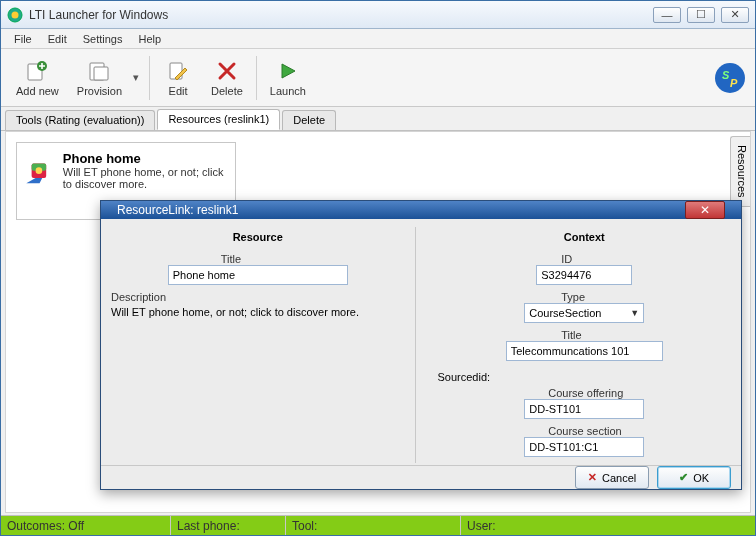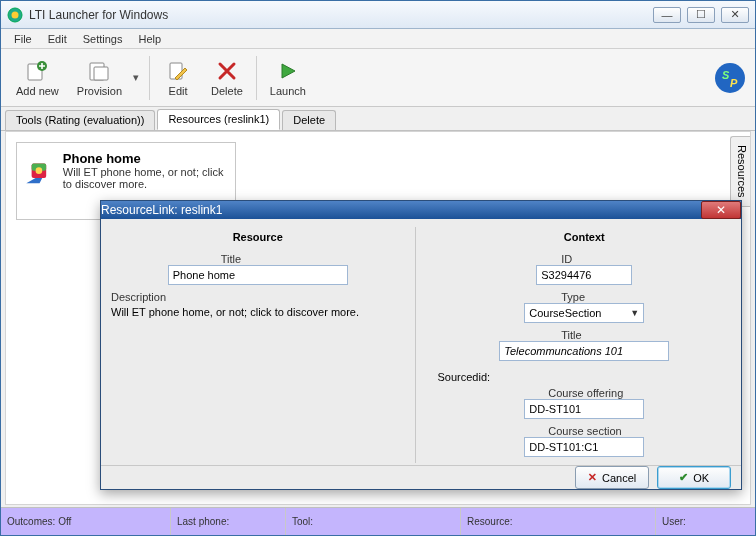--- a/index.html
+++ b/index.html
@@ -22,25 +22,25 @@
   .dropdown-arrow { width:14px; align-self:center; padding-left:2px; color:#555; cursor:pointer; }
   .tabstrip { height:24px; display:flex; align-items:center; padding: 0 4px; background:#f0f0f0; border-bottom:1px solid #c0c0c0;}
   .tab { padding:3px 10px 4px 10px; border:1px solid #b9b9b9; border-bottom:none; margin-right:2px; background:#e8e8e8; border-top-left-radius:3px; border-top-right-radius:3px; cursor:pointer; position:relative; top:1px;}
   .tab.active { background:#fff; border-bottom:1px solid #fff; }
   .content { flex:1; background:#fff; border:1px solid #d4d4d4; margin:0 4px 2px 4px; position:relative; display:flex; }
   .side-tab { position:absolute; right:0; top:4px; width:20px; background:#f0f0f0; border:1px solid #c0c0c0; border-right:none; writing-mode:vertical-rl; text-align:center; padding:8px 2px; font-size:11px; cursor:pointer; border-top-left-radius:3px; border-bottom-left-radius:3px;}
   .card { margin:10px; border:1px solid #c7c7c7; background:#fff; padding:8px; display:flex; gap:10px; width:220px; height:78px; }
   .card-icon { width:42px; height:42px; }
   .card-body .ct { font-weight:bold; font-size:13px; }
   .card-body .cd { font-size:11px; color:#333; }
-  .statusbar { height:28px; border-top:1px solid #c0c0c0; background:#c4b5fd; display:flex; align-items:center; font-size:10px; color:#333;}
+  .statusbar { height:20px; border-top:1px solid #c0c0c0; background:#84cc16; display:flex; align-items:center; font-size:12px; color:#333;}
   .statusbar .cell { padding:0 6px; border-right:1px solid #c8c8c8; height:100%; display:flex; align-items:center; }
   
   .dialog { position:absolute; left:100px; top:200px; width:642px; height:290px; border:1px solid #2a4d7a; background:#ececec; box-shadow:0 4px 12px rgba(0,0,0,0.35); display:flex; flex-direction:column;}
-  .dlg-title { height:26px; background:linear-gradient(#4f83c6,#1b5197); color:#fff; display:flex; align-items:center; padding:0 0; font-size:12px;}
+  .dlg-title { height:26px; background:linear-gradient(#4f83c6,#1b5197); color:#fff; display:flex; align-items:center; padding:0 16px; font-size:12px;}
   .dlg-title .dt-text { flex:1; }
   .dlg-close { width:40px; height:18px; background:linear-gradient(#e07a7a,#c13535); border:1px solid #7a1f1f; border-radius:2px; display:flex; align-items:center; justify-content:center; color:#fff; font-size:12px; cursor:pointer;}
   .dlg-body { flex:1; display:flex; padding:8px 10px 2px 10px; gap:8px;}
   .pane { flex:1; display:flex; flex-direction:column; }
   .pane.left { border-right:1px solid #c8c8c8; padding-right:10px; }
   .pane.right { padding-left:14px; }
   .pane-title { font-weight:bold; text-align:center; padding:4px 0 10px 0; }
   .form-row { display:flex; align-items:center; margin-bottom:6px;flex-direction:column; }
   .form-row .fl { width:74px; color:#333; }
   .form-row .fl.wide { width:96px; }
@@ -155,21 +155,20 @@
         <div class="cd">Will ET phone home, or not; click to discover more.</div>
       </div>
     </div>
     <div class="side-tab">Resources</div>
   </div>
 
   <div class="statusbar">
     <div class="cell" style="width:170px">Outcomes: Off</div>
     <div class="cell" style="width:115px">Last phone:</div>
     <div class="cell" style="width:175px">Tool:</div>
-    <div class="cell" style="width:195px">Resource:</div>
     <div class="cell" style="flex:1;border-right:none">User:</div>
   </div>
 </div>
 
 <div class="dialog">
   <div class="dlg-title">
     <div class="dt-text">ResourceLink: reslink1</div>
     <div class="dlg-close">✕</div>
   </div>
   <div class="dlg-body">
@@ -192,21 +191,21 @@
       </div>
       <div class="form-row">
         <div class="fl" style="width:46px">Type</div>
         <div class="combo" style="width:120px">
           <span class="cv">CourseSection</span>
           <span class="arrow">▼</span>
         </div>
       </div>
       <div class="form-row">
         <div class="fl" style="width:46px">Title</div>
-        <input type="text" style="width: 170px; font-style: italic;" value="Telecommuncations 101">
+        <input type="text" style="width: 157px;" value="Telecommuncations 101">
       </div>
       <div class="sublabel">Sourcedid:</div>
       <div class="form-row">
         <div class="fl wide" style="padding-left:12px">Course offering</div>
         <input type="text" style="width: 120px;" value="DD-ST101">
       </div>
       <div class="form-row">
         <div class="fl wide" style="padding-left:12px">Course section</div>
         <input type="text" style="width: 120px;" value="DD-ST101:C1">
       </div>

